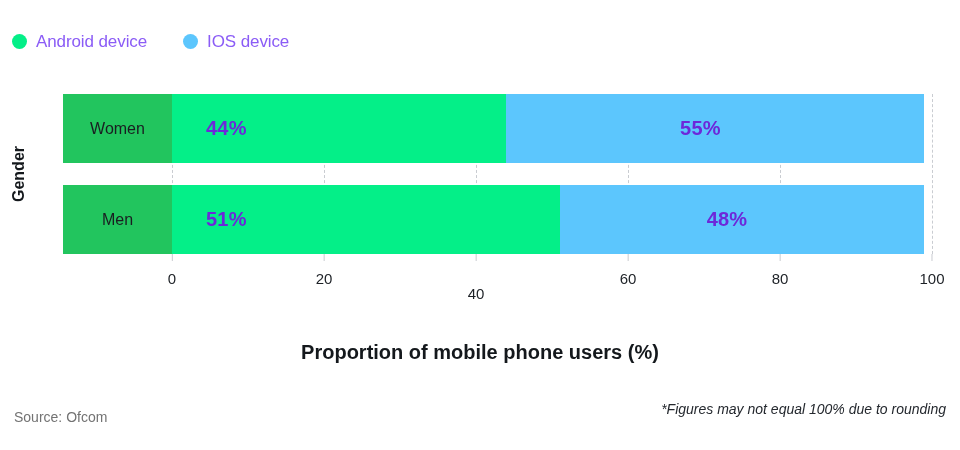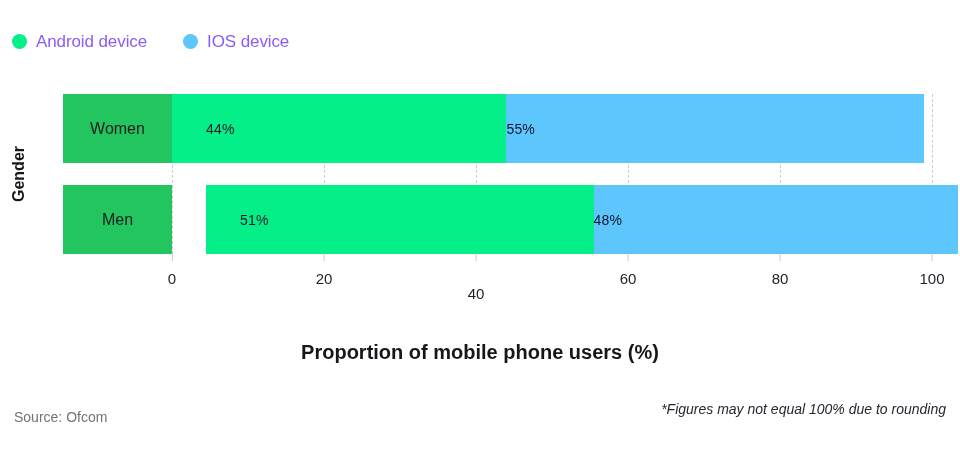--- a/index.html
+++ b/index.html
@@ -90,21 +90,21 @@
 
   .row {
     position: absolute;
     left: 0;
     height: 69px;
     width: 869px;
     display: flex;
     align-items: stretch;
   }
   .row.r0 { top: 0; }
-  .row.r1 { top: 91px; gap: 34px; }
+  .row.r1 { top: 91px; }
 
   .row-label {
     width: 109px;
     flex: 0 0 109px;
     background: #22c55e;
     display: flex;
     align-items: center;
     justify-content: center;
     font-size: 16px;
     color: #1a1d21;
@@ -123,27 +123,27 @@
     display: flex;
     align-items: center;
     box-sizing: border-box;
   }
   .seg-android {
     left: 0;
     justify-content: flex-start;
     padding-left: 34px;
   }
   .seg-ios {
-    justify-content: flex-start;
+    justify-content: center;
     padding-right: 30px;
   }
   .seg-value {
-    font-size: 14px;
-    font-weight: normal;
-    color: #0f172a;
+    font-size: 20px;
+    font-weight: bold;
+    color: #6d28d9;
     letter-spacing: 0.2px;
   }
 
   
   .x-axis {
     position: absolute;
     left: 172px;
     top: 254px;
     width: 760px;
     height: 42px;

